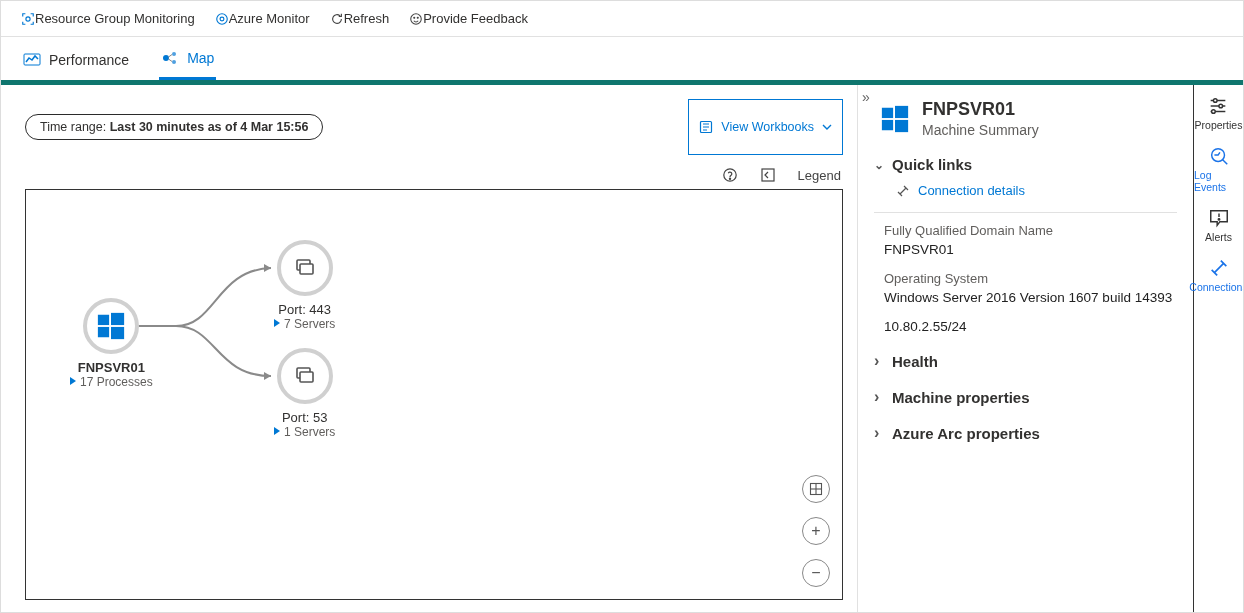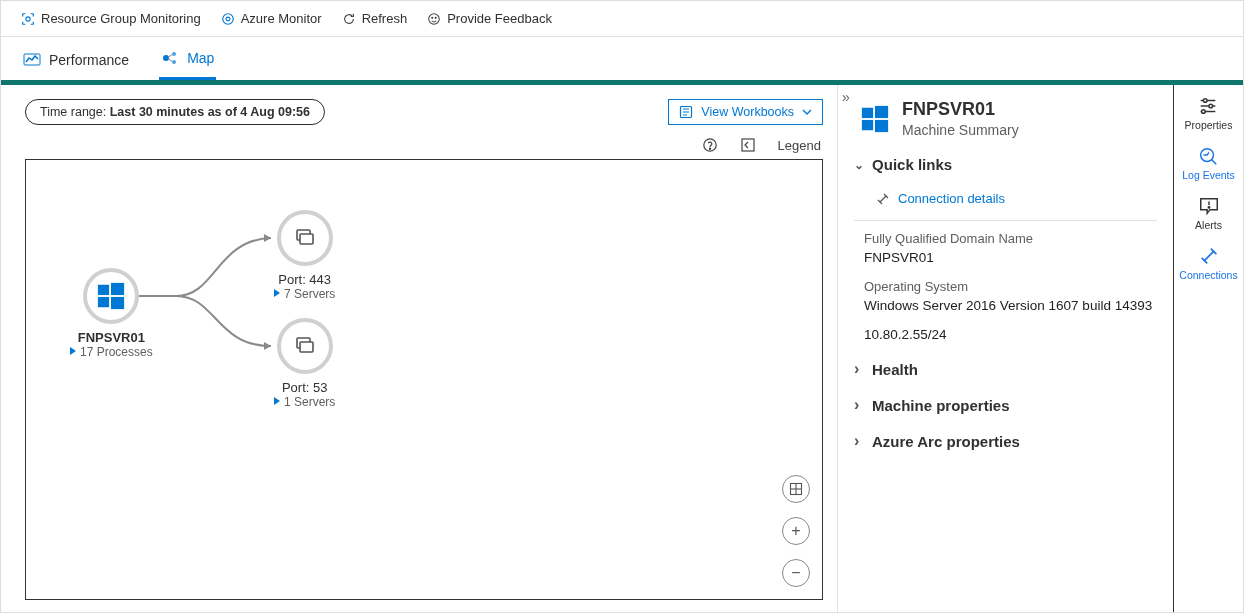--- a/index.html
+++ b/index.html
@@ -10,36 +10,36 @@
     --active:#0062a3;
     --line:#888;
     --bg:#fff;
     --side-accent:#1a73e8;
   }
   *{box-sizing:border-box;font-family:"Segoe UI",Arial,sans-serif}
   body{margin:0;background:#fff;color:var(--text);font-size:13px;width:1244px;height:613px;border:1px solid #ddd;position:relative;overflow:hidden}
 
   
   .cmdbar{display:flex;align-items:center;gap:20px;padding:10px 20px;border-bottom:1px solid #e1e1e1}
-  .cmdbar .item{display:flex;align-items:center;gap:6px;color:var(--text);cursor:pointer;font-size:13px}
+  .cmdbar .item{display:flex;align-items:center;gap:0;color:var(--text);cursor:pointer;font-size:13px}
   .cmdbar .ico{width:14px;height:14px;color:var(--link);display:inline-flex;align-items:center;justify-content:center}
 
   
   .tabbar{display:flex;align-items:center;gap:28px;padding:8px 20px 0;border-bottom:5px solid #0f766e}
   .tabbar .tab{display:flex;align-items:center;gap:8px;padding:4px 2px 10px;cursor:pointer;font-size:14px;color:var(--text)}
   .tabbar .tab.active{color:var(--link);border-bottom:3px solid var(--link);font-weight:400}
   .tabbar .tabico{width:18px;height:18px;display:inline-flex;align-items:center;justify-content:center}
 
   
   .main{display:flex;height:calc(100% - 82px)}
   .canvas-area{flex:1;position:relative;padding:14px 14px 14px 24px;display:flex;flex-direction:column}
   .toolbar-row{display:flex;align-items:center;justify-content:space-between;margin-bottom:6px}
   .timerange{border:1px solid #2b2b2b;border-radius:16px;padding:5px 14px;font-size:12.5px;background:#fff;cursor:pointer}
   .timerange .val{font-weight:700}
-  .workbooks-btn{border:1px solid var(--link);color:var(--link);font-size:12.5px;padding:5px 10px;display:flex;align-items:center;gap:8px;background:#fff;cursor:pointer}
+  .workbooks-btn{border:1px solid var(--link);color:var(--link);font-size:12.5px;padding:20px 10px;display:flex;align-items:center;gap:8px;background:#fff;cursor:pointer}
   .wb-ico{width:14px;height:14px;display:inline-flex;align-items:center;justify-content:center}
   .legend-row{display:flex;align-items:center;justify-content:flex-end;gap:22px;padding:6px 2px}
   .legend-row .icobtn{width:16px;height:16px;color:#444;display:inline-flex;align-items:center;justify-content:center;cursor:pointer}
 
   .canvas{flex:1;border:1px solid #333;position:relative;background:#fff}
 
   
   .map-controls{position:absolute;right:12px;bottom:12px;display:flex;flex-direction:column;gap:14px;align-items:center}
   .map-controls .ctrl{width:28px;height:28px;border:1px solid #888;border-radius:50%;display:flex;align-items:center;justify-content:center;color:#555;background:#fff;cursor:pointer;font-size:16px}
 
@@ -53,31 +53,31 @@
   
   .sidepanel{width:336px;border-left:1px solid #e1e1e1;padding:14px 16px;position:relative}
   .collapse-arrow{position:absolute;left:4px;top:4px;font-size:14px;color:#666;cursor:pointer}
   .sp-head{display:flex;align-items:center;gap:12px;margin-left:6px}
   .winLogo{width:30px;height:30px}
   .sp-title{font-size:18px;font-weight:600}
   .sp-sub{font-size:14px;color:var(--muted);margin-top:2px}
   .sp-section{margin-top:18px}
   .sp-h{font-size:15px;font-weight:700;display:flex;align-items:center;gap:8px;cursor:pointer}
   .sp-h .chev{font-size:12px;color:#555}
-  .ql-link{display:flex;align-items:center;gap:8px;margin:18px 0 14px 22px;color:var(--link);font-size:13px;cursor:pointer}
+  .ql-link{display:flex;align-items:center;gap:8px;margin:10px 0 14px 22px;color:var(--link);font-size:13px;cursor:pointer}
   .ql-ico{width:14px;height:14px;color:#555}
   .sp-section hr{border:none;border-top:1px solid #e1e1e1;margin:6px 0 10px}
   .kv{margin:10px 0 14px 10px}
   .kv .k{font-size:13px;color:#605e5c;margin-bottom:4px}
   .kv .v{font-size:13.5px;color:#222}
   .sp-acc{font-size:15px;font-weight:700;display:flex;align-items:center;gap:10px;margin:18px 0;cursor:pointer}
   .sp-acc::before{content:"\203A";font-size:16px;color:#555;width:8px;display:inline-block}
 
   
-  .rail{width:70px;border-left:1px solid #333;display:flex;flex-direction:column;align-items:center;gap:14px;padding-top:10px}
+  .rail{width:50px;border-left:1px solid #333;display:flex;flex-direction:column;align-items:center;gap:14px;padding-top:10px}
   .rail .ritem{display:flex;flex-direction:column;align-items:center;gap:2px;font-size:10.5px;cursor:pointer;color:#333}
   .rail .ritem.active{color:var(--side-accent)}
   .rail .rico{width:22px;height:22px}
 
   svg{display:block}
   .winBlue{fill:#0078d4}
 </style>
 </head>
 <body>
 
@@ -144,21 +144,21 @@
     </span>
     <span>Map</span>
   </div>
 </div>
 
 <div class="main">
 
   <div class="canvas-area">
     <div class="toolbar-row">
       <div class="timerange">
-        <span>Time range: </span><span class="val">Last 30 minutes as of 4 Aug 09:56</span>
+        <span>Time range: </span><span class="val">Last 30 minutes as of 4 Mar 15:56</span>
       </div>
       <div class="workbooks-btn">
         <span class="wb-ico">
           <svg viewBox="0 0 14 14" width="14" height="14" fill="none" stroke="currentColor" stroke-width="1.2">
               <rect x="1.5" y="1.5" width="11" height="11" rx="1"></rect>
               <path d="M4 4h6M4 7h6M4 10h4"></path>
             </svg>
         </span>
         <span>View Workbooks</span>
         <span>

